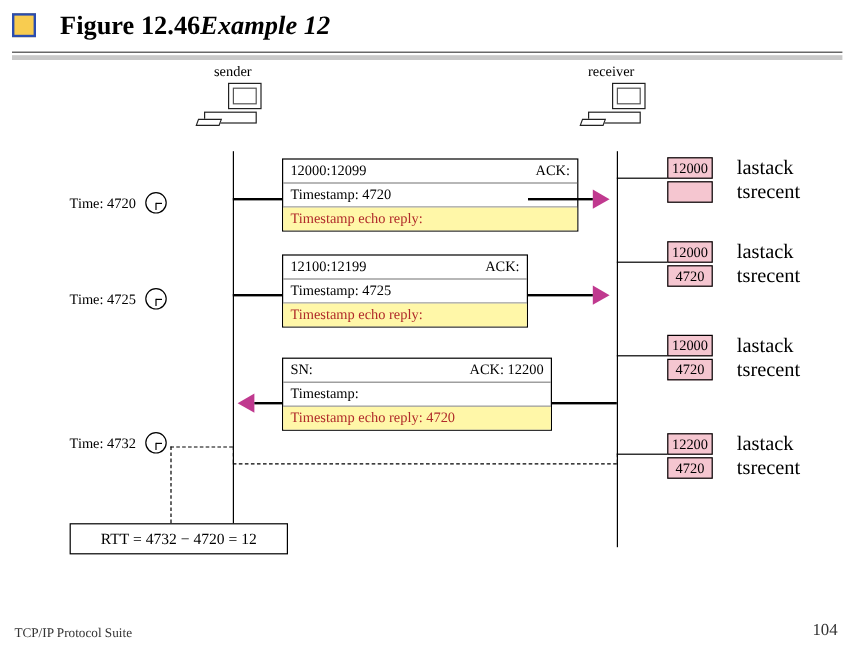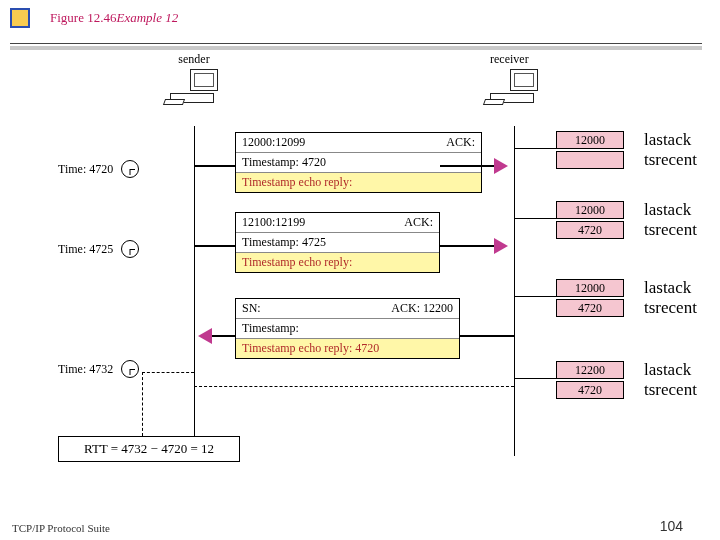--- a/index.html
+++ b/index.html
@@ -18,21 +18,21 @@
     align-items: center;
     padding: 8px 0 0 10px;
   }
   .bullet {
     width: 20px; height: 20px;
     background: #f8cc50;
     border: 2px solid #2a4db0;
     margin-right: 20px;
     position: relative;
   }
-  .title { font-weight: normal; font-size: 13px; color: #be185d; }
+  .title { font-weight: bold; font-size: 22px; color: #000000; }
   .title-em { font-style: italic; }
   .stage {
     position: absolute;
     left: 0; top: 40px; right: 0; bottom: 30px;
   }
   .rule-shadow {
     position: absolute; left: 10px; right: 18px; top: 6px; height: 4px;
     background: #c9c9c9;
   }
   .rule-thin {
@@ -85,39 +85,39 @@
     width:0;height:0; position:absolute;
     border-top:8px solid transparent; border-bottom:8px solid transparent;
   }
   .ah-r { border-left:14px solid #c0398f; }
   .ah-l { border-right:14px solid #c0398f; }
 
   .statebox {
     position: absolute; display:flex; flex-direction:column;
   }
   .cell {
-    width: 68px; height: 18px; border:1px solid #000; background:#f5c6d0;
+    width: 38px; height: 18px; border:1px solid #000; background:#f5c6d0;
     font-size:12px; display:flex; align-items:center; justify-content:center;
   }
   .slabel { font-size: 17px; margin-left: 20px; }
   .staterow { display:flex; align-items:center; }
 
   .dashed-v { position:absolute; border-left:1px dashed #000; }
   .dashed-h { position:absolute; border-top:1px dashed #000; }
 
   .rttbox {
     position:absolute; border:1px solid #000; padding:4px 25px; font-size:13px; background:#fff;
   }
 
   .footer {
     position: absolute; left: 12px; bottom: 6px; font-family: Liberation Serif, serif;
     font-size: 11px; color: #333; margin-top: 44px;
   }
   .pagenum {
-    position: absolute; right: 37px; bottom: 6px; font-family: Liberation Sans, sans-serif;
+    position: absolute; right: 22px; bottom: 6px; font-family: Liberation Serif, serif;
     font-size: 14px; color: #333;
   }
 </style>
 </head>
 <body>
 
 <div class="header">
   <div class="bullet"></div>
   <span class="title">Figure 12.46</span>
   <span class="title title-em">Example 12</span>

